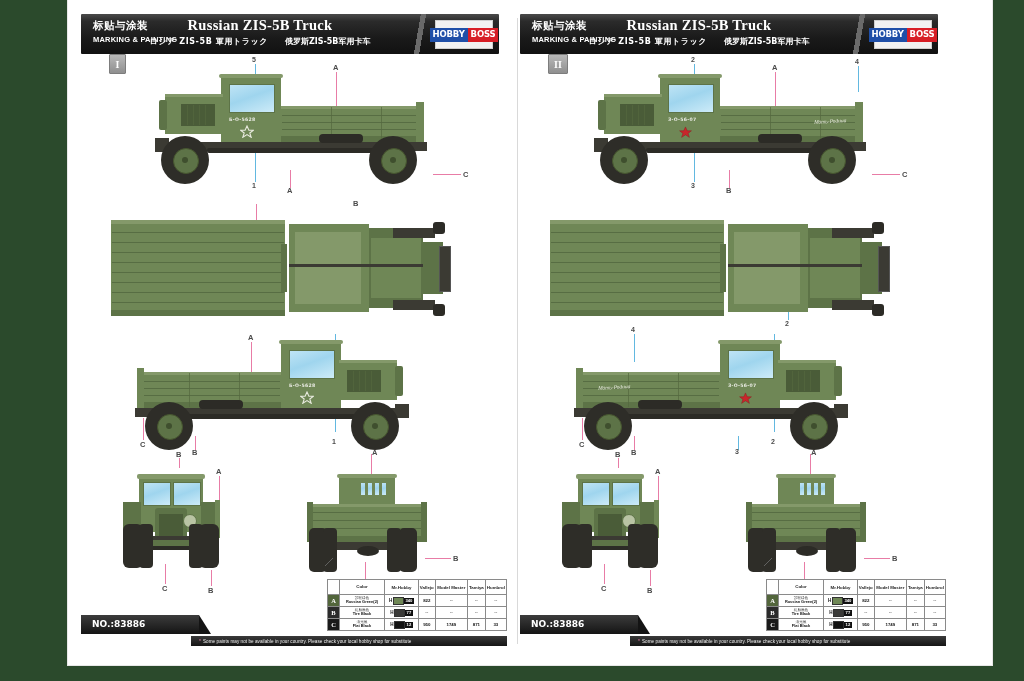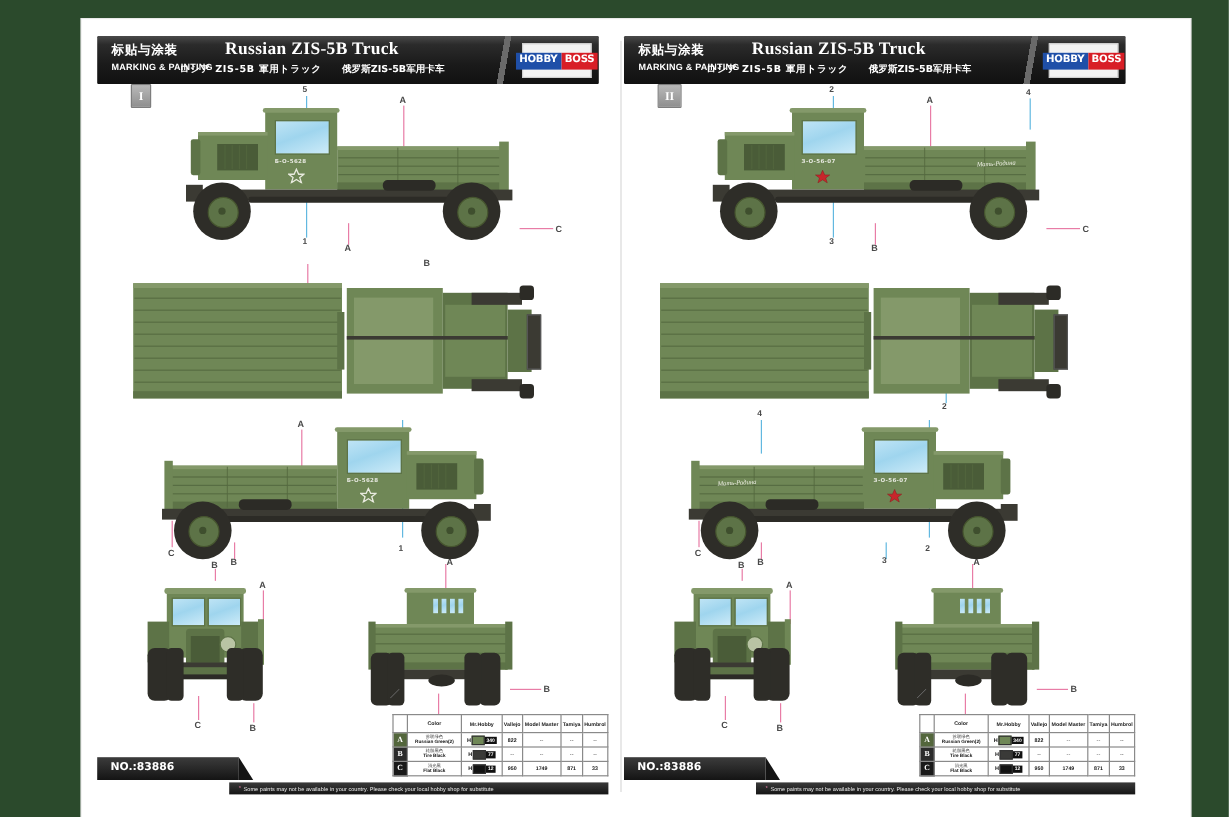--- a/index.html
+++ b/index.html
@@ -5,21 +5,21 @@
   html,body{margin:0;padding:0;}
   body{
     width:1024px;height:681px;
     background:#2b4a2c;
     font-family:"Liberation Sans", sans-serif;
     overflow:hidden;
     position:relative;
   }
   .page{
     position:absolute;
-    left:68px;top:16px;
+    left:68px;top:0;
     width:924px;height:665px;
     background:#ffffff;
     box-shadow:0 0 0 1px #e8e8e8;
   }
   .panel{
     position:absolute;
     top:14px;
     width:430px;height:634px;
     background:#fff;
   }

